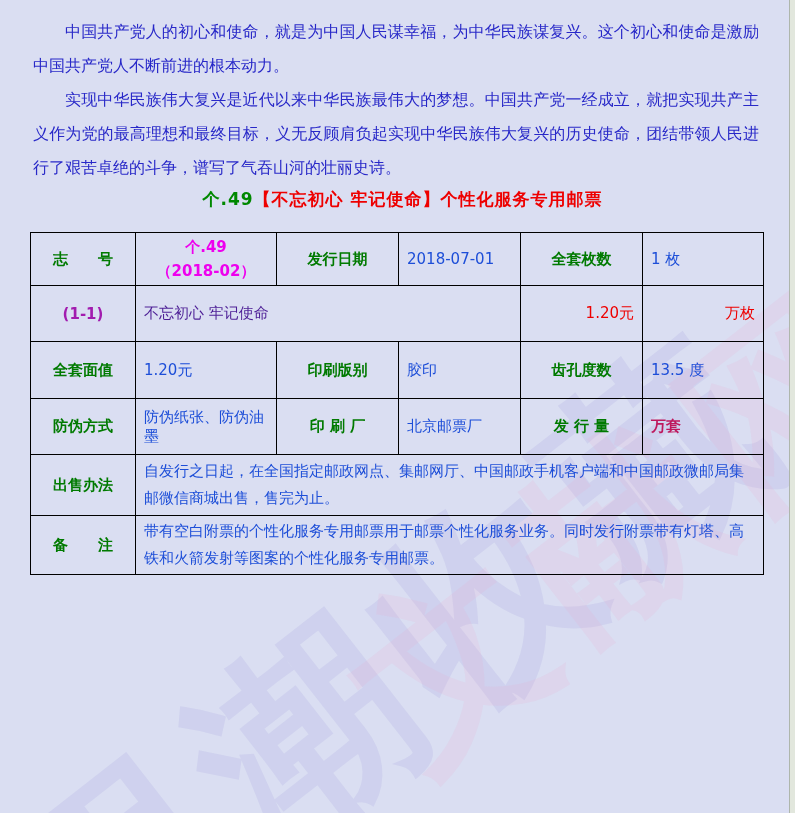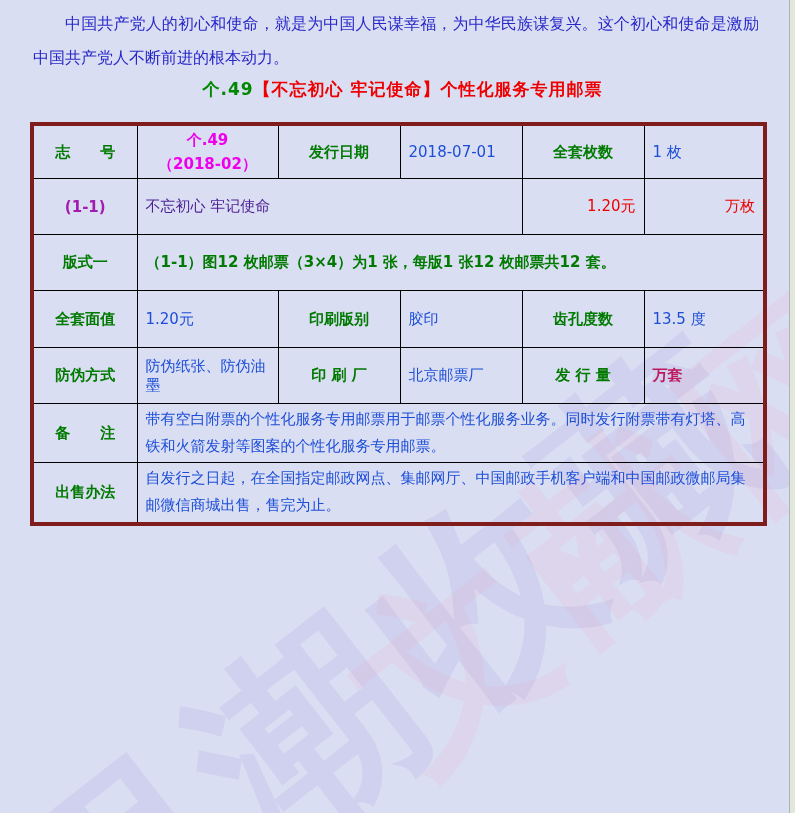--- a/index.html
+++ b/index.html
@@ -14,30 +14,30 @@
   }
   .wm-a { left:-40px; top:830px; font-size:210px; letter-spacing:14px;
           color:rgba(150,142,215,0.16); transform:rotate(-38deg); }
   .wm-b { left:300px; top:620px; font-size:190px; letter-spacing:20px;
           color:rgba(236,170,205,0.16); transform:rotate(-38deg); }
   .content { position:absolute; left:0; top:0; width:789px; height:813px; z-index:1; }
   .para {
     margin:0 30px 0 33px; text-indent:2em; text-align:justify;
     font-size:16px; line-height:34px; color:#2828c8;
   }
-  .para.first { padding-top:7px; }
+  .para.first { padding-top:15px; }
   .page-title {
     margin:3px 0 0 16px; text-align:center; font-size:17px; font-weight:bold;
     letter-spacing:1px;
   }
   .t-green { color:#008800; }
   .t-red   { color:#ee0000; }
   table.spec {
     margin:21px 0 0 30px; width:733px; table-layout:fixed;
-    border-collapse:collapse; border:4px solid #7f1d1d;
+    border-collapse:collapse; border:1px solid #7f1d1d;
     font-size:15px;
   }
   table.spec td { border:1px solid #000; vertical-align:middle; padding:2px 8px; }
   td.lbl  { color:#007a00; font-weight:bold; text-align:center; padding:2px 2px; }
   td.val  { color:#1d4ed8; text-align:left; }
   td.code { color:#ee00ee; font-weight:bold; text-align:center; line-height:24px; }
   td.redl { color:#4c1d95; text-align:left; }
   td.redr { color:#ee0000; text-align:right; }
   td.redb { color:#be185d; font-weight:bold; }
   td.gdesc{ color:#007a00; font-weight:bold; text-align:left; padding-left:9px; }
@@ -49,20 +49,21 @@
 </style>
 </head>
 <body>
 
 <div class="watermark wm-a">思潮收藏</div>
 <div class="watermark wm-b">文献网</div>
 
 <div class="content">
 
   <p class="para first">中国共产党人的初心和使命，就是为中国人民谋幸福，为中华民族谋复兴。这个初心和使命是激励中国共产党人不断前进的根本动力。</p>
+  <p class="para">实现中华民族伟大复兴是近代以来中华民族最伟大的梦想。中国共产党一经成立，就把实现共产主义作为党的最高理想和最终目标，义无反顾肩负起实现中华民族伟大复兴的历史使命，团结带领人民进行了艰苦卓绝的斗争，谱写了气吞山河的壮丽史诗。</p>
 
   <h2 class="page-title"><span class="t-green">个.49</span><span class="t-red">【不忘初心 牢记使命】个性化服务专用邮票</span></h2>
 
   <table class="spec">
     <colgroup>
       <col style="width:105px">
         <col style="width:141px">
         <col style="width:122px">
       <col style="width:122px">
         <col style="width:122px">
@@ -79,46 +80,42 @@
       <td class="val">2018-07-01</td>
       <td class="lbl">全套枚数</td>
       <td class="val">1 枚</td>
     </tr>
     <tr style="height:56px">
       <td class="lbl redb" style="color:#a21caf">(1-1)</td>
       <td class="redl" colspan="3">不忘初心 牢记使命</td>
       <td class="redr">1.20元</td>
       <td class="redr">万枚</td>
     </tr>
-    <tr style="height:56px">
-      <td class="lbl">版式一</td>
-      <td class="gdesc wrap" colspan="5">（1-1）图12 枚邮票（3×4）为1 张，每版1 张12 枚邮票共12 套。</td>
-    </tr>
     <tr style="height:57px">
       <td class="lbl">全套面值</td>
       <td class="val">1.20元</td>
       <td class="lbl">印刷版别</td>
       <td class="val">胶印</td>
       <td class="lbl">齿孔度数</td>
       <td class="val">13.5 度</td>
     </tr>
     <tr style="height:56px">
       <td class="lbl">防伪方式</td>
       <td class="val">防伪纸张、防伪油墨</td>
       <td class="lbl">印 刷 厂</td>
       <td class="val">北京邮票厂</td>
       <td class="lbl">发 行 量</td>
       <td class="redb">万套</td>
     </tr>
+    <tr style="height:61px">
+      <td class="lbl">出售办法</td>
+      <td class="val wrap" colspan="5">自发行之日起，在全国指定邮政网点、集邮网厅、中国邮政手机客户端和中国邮政微邮局集邮微信商城出售，售完为止。</td>
+    </tr>
     <tr style="height:52px">
       <td class="lbl">备　　注</td>
       <td class="val wrap" colspan="5">带有空白附票的个性化服务专用邮票用于邮票个性化服务业务。同时发行附票带有灯塔、高铁和火箭发射等图案的个性化服务专用邮票。</td>
-    </tr>
-    <tr style="height:61px">
-      <td class="lbl">出售办法</td>
-      <td class="val wrap" colspan="5">自发行之日起，在全国指定邮政网点、集邮网厅、中国邮政手机客户端和中国邮政微邮局集邮微信商城出售，售完为止。</td>
     </tr>
   </tbody>
     </table>
 
 </div>
 
 <div class="edge-strip"></div>
 
 </body></html>

